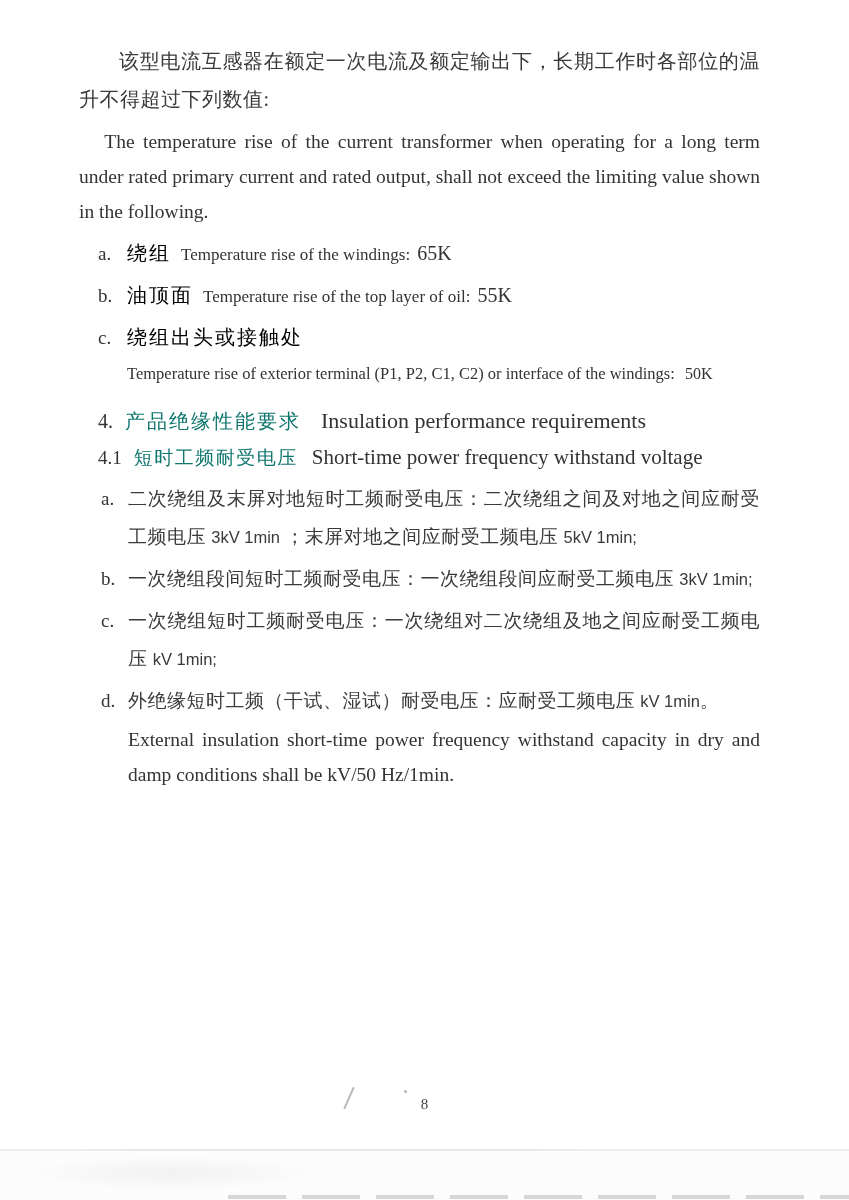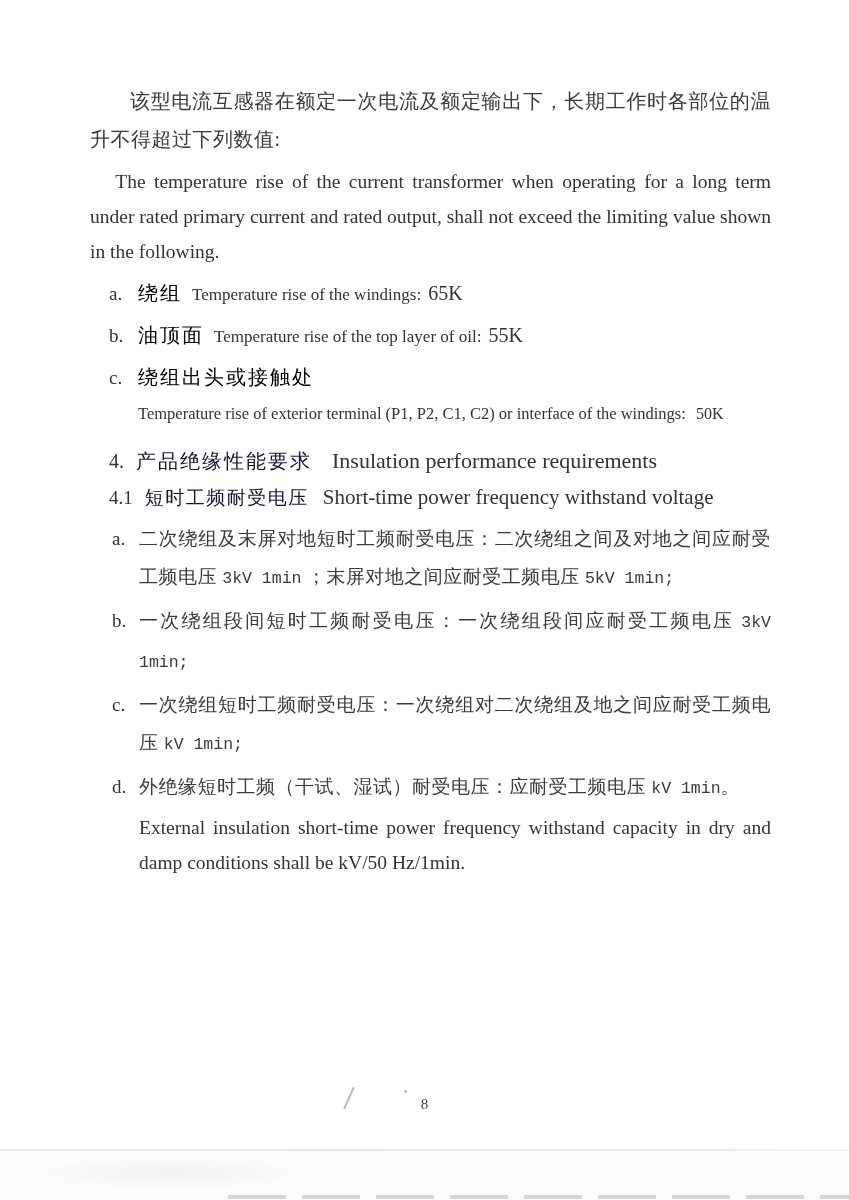--- a/index.html
+++ b/index.html
@@ -12,23 +12,22 @@
     width: 849px;
     height: 1200px;
     background: #ffffff;
     overflow: hidden;
     font-family: "Liberation Serif", "DejaVu Serif", serif;
     color: #333333;
   }
   .content {
     position: absolute;
     top: 42px;
-    left: 90px;
+    left: 79px;
     width: 681px;
-    margin-top: 40px;
   }
 
   
   .p-zh-intro {
     font-size: 20px;
     line-height: 38px;
     letter-spacing: 0.5px;
     text-align: justify;
     text-indent: 2em;
     margin: 0;
@@ -83,21 +82,21 @@
     margin-top: 14px;
     line-height: 34px;
     padding-left: 19px;
     white-space: nowrap;
   }
   .sec-num { font-size: 20px; }
   .sec-zh {
     font-size: 20px;
     letter-spacing: 2px;
     margin-left: 8px;
-    color: #0f172a;
+    color: #0f766e;
   }
   .sec-en-lg { font-size: 22px; margin-left: 16px; }
   .sec-h2 {
     margin-top: 0;
     line-height: 34px;
     padding-left: 19px;
     white-space: nowrap;
   }
   .sec-h2 .sec-num { font-size: 19px; }
   .sec-h2 .sec-zh { font-size: 19px; letter-spacing: 1.5px; }
@@ -124,21 +123,21 @@
     margin: 0;
     color: #3a3a3a;
   }
   .w-en {
     font-size: 19.5px;
     line-height: 35px;
     text-align: justify;
     margin: 2px 0 0 0;
   }
   .mono {
-    font-family: Liberation Mono, monospace;
+    font-family: Liberation Sans, sans-serif;
     font-size: 16.5px;
     letter-spacing: 0;
   }
 
   
   .page-num {
     position: absolute;
     top: 1096px;
     left: 0;
     right: 0;

